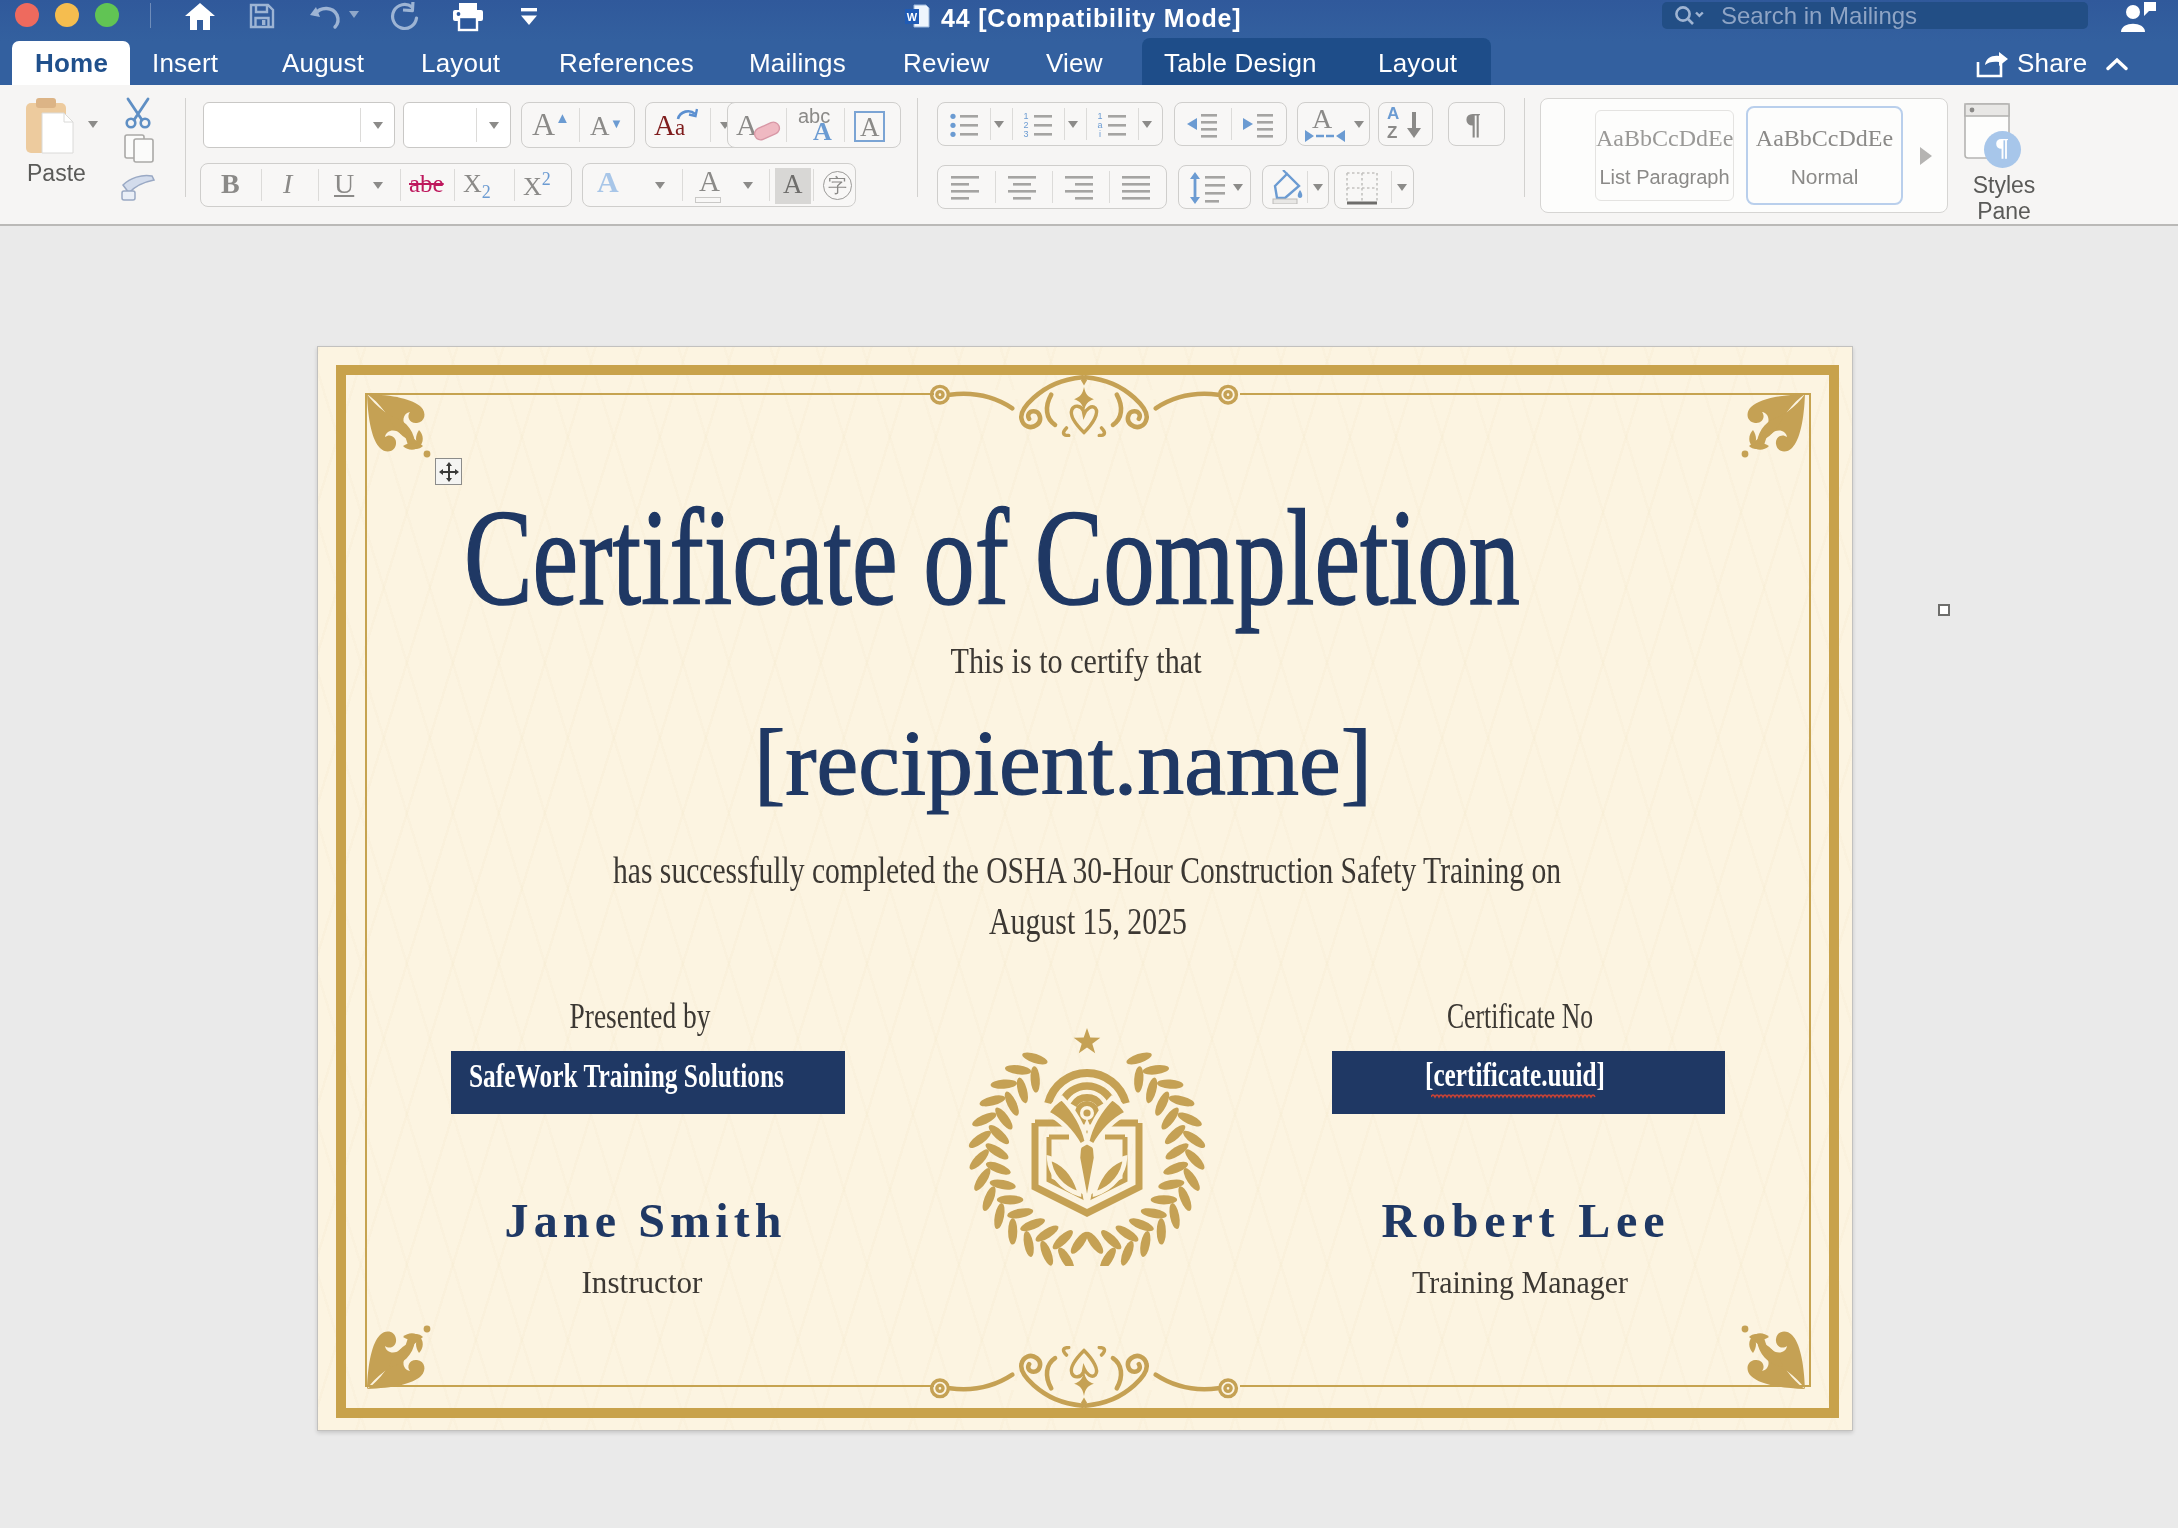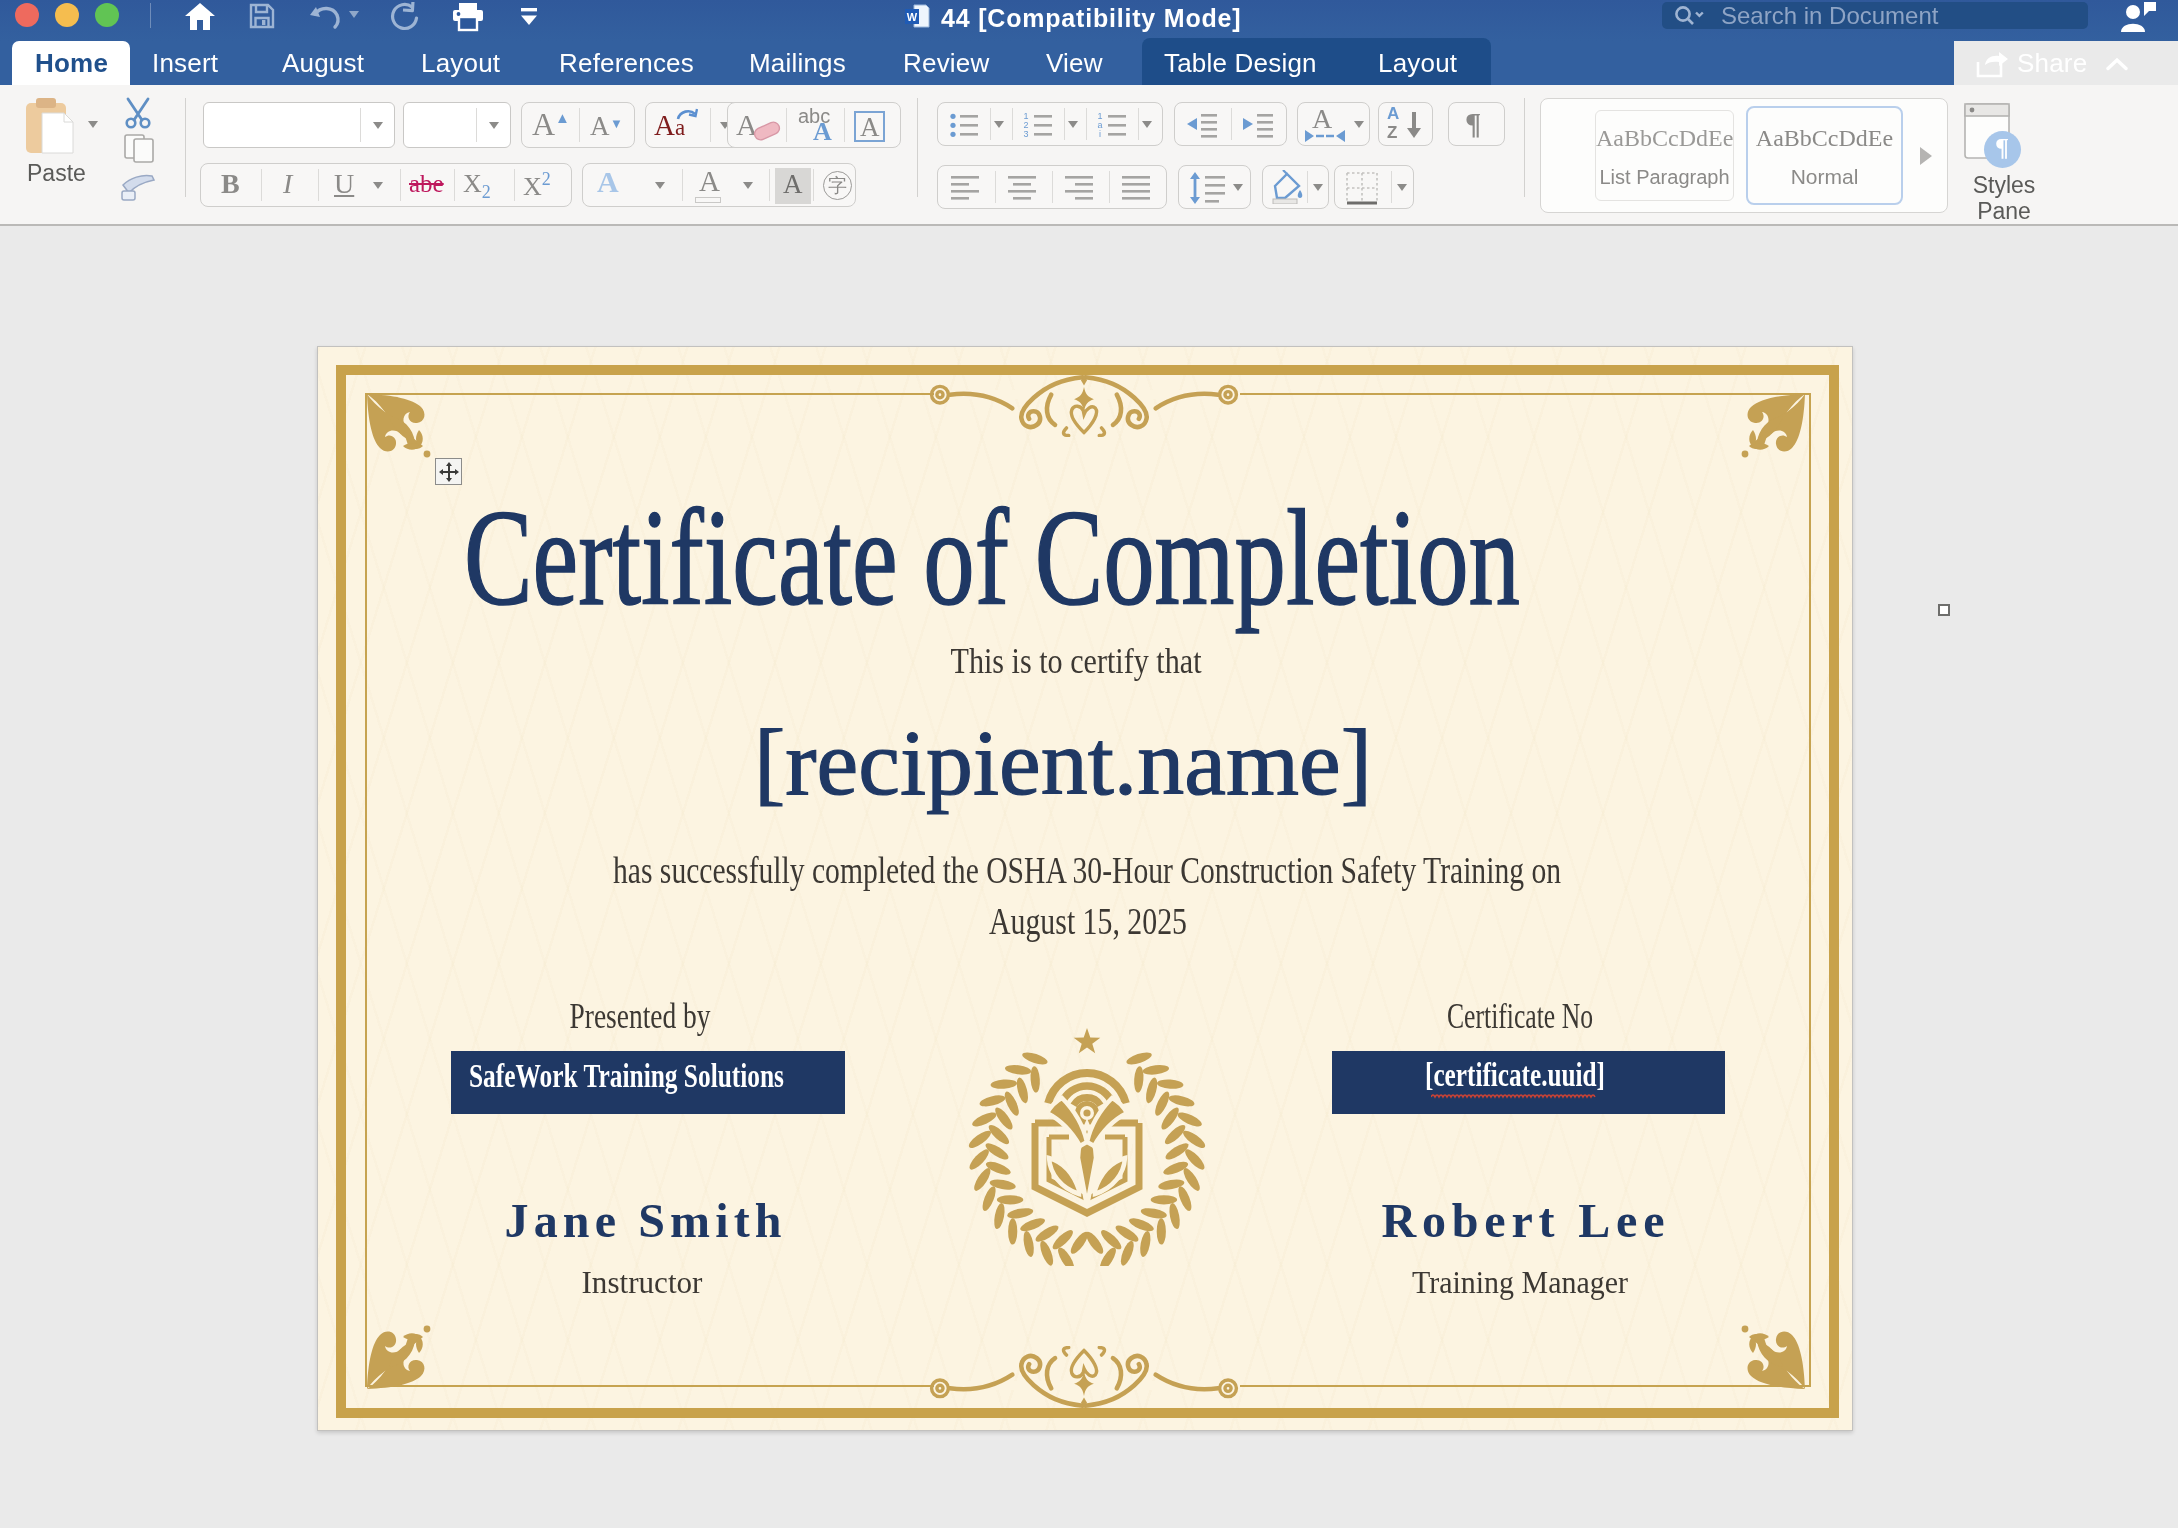--- a/index.html
+++ b/index.html
@@ -1,17 +1,17 @@
 <!DOCTYPE html>
 <html><head><meta charset="utf-8"><style>
 * { margin:0; padding:0; box-sizing:border-box; }
 html,body { width:2178px; height:1528px; overflow:hidden; font-family:"Liberation Sans", sans-serif; background:#eaeaea; }
 .abs { position:absolute; }
 #titlebar { position:absolute; left:0; top:0; width:2178px; height:41px; background:linear-gradient(#30599b,#33609f); }
-#tabrow { position:absolute; left:0; top:41px; width:1954px; height:44px; background:#33609f; }
+#tabrow { position:absolute; left:0; top:41px; width:2178px; height:44px; background:#33609f; }
 #ribbon { position:absolute; left:0; top:85px; width:2178px; height:141px; background:#f6f5f4; border-bottom:2px solid #bab9b7; }
 #docarea { position:absolute; left:0; top:228px; width:2178px; height:1300px; background:#eaeaea; }
 .light { width:24px; height:24px; border-radius:50%; position:absolute; top:3px; }
 .tab { position:absolute; top:0; height:44px; line-height:44px; color:#fff; font-size:26px; font-weight:400; letter-spacing:0.2px; }
 .grp { position:absolute; background:#f8f7f6; border:1px solid #cfcecc; border-radius:8px; }
 .rbox { position:absolute; background:#fff; border:1px solid #c9c8c6; border-radius:6px; }
 .cdiv { position:absolute; top:5px; bottom:5px; width:1px; background:#dcdbd9; }
 .caret { position:absolute; width:0; height:0; border-left:5.5px solid transparent; border-right:5.5px solid transparent; border-top:7px solid #8c8b89; }
 .vsep { position:absolute; width:1px; background:#d2d1cf; }
 .serif { font-family:"Liberation Serif", serif; }
@@ -52,21 +52,21 @@
       <rect x="0" y="5" width="14" height="15" fill="#1f5bb5"></rect>
       <text x="7" y="16.5" font-size="11" font-weight="bold" fill="#fff" text-anchor="middle" font-family="Liberation Sans, sans-serif">W</text>
     </svg>
 <div class="abs" style="left:941px;top:4px;font-size:25px;font-weight:bold;color:#fff;letter-spacing:0.8px">44 [Compatibility Mode]</div>
 <div class="abs" style="left:1662px;top:2px;width:426px;height:27px;background:#224e85;border-radius:5px">
 <svg class="abs" style="left:12px;top:3px" width="30" height="21" viewBox="0 0 30 21">
         <circle cx="9" cy="9" r="6.6" fill="none" stroke="#9fb4d2" stroke-width="2.6"></circle>
         <path d="M14 14 L19 19" stroke="#9fb4d2" stroke-width="2.6"></path>
         <path d="M22 7.5 l3.4 3.4 l3.4 -3.4" fill="none" stroke="#9fb4d2" stroke-width="2.4"></path>
       </svg>
-<div class="abs" style="left:59px;top:0px;font-size:24px;color:#8ea4c5">Search in Document</div>
+<div class="abs" style="left:59px;top:0px;font-size:24px;color:#8ea4c5">Search in Mailings</div>
     </div>
 <svg class="abs" style="left:2118px;top:1px" width="40" height="31" viewBox="0 0 40 31">
       <circle cx="15" cy="11" r="7" fill="#fff"></circle>
       <path d="M3 31 C3 20 27 20 27 31 Z" fill="#fff"></path>
       <path d="M26 1 h12 v9 h-7 l-5 5 v-5 Z" fill="#fff"></path>
     </svg>
 </div>
 <div id="tabrow">
 <div class="abs" style="left:1142px;top:-3px;width:349px;height:47px;background:#1e4d89;border-radius:8px 8px 0 0"></div>
 <div class="abs" style="left:12px;top:0;width:118px;height:44px;background:#fff;border-radius:7px 7px 0 0"></div>

